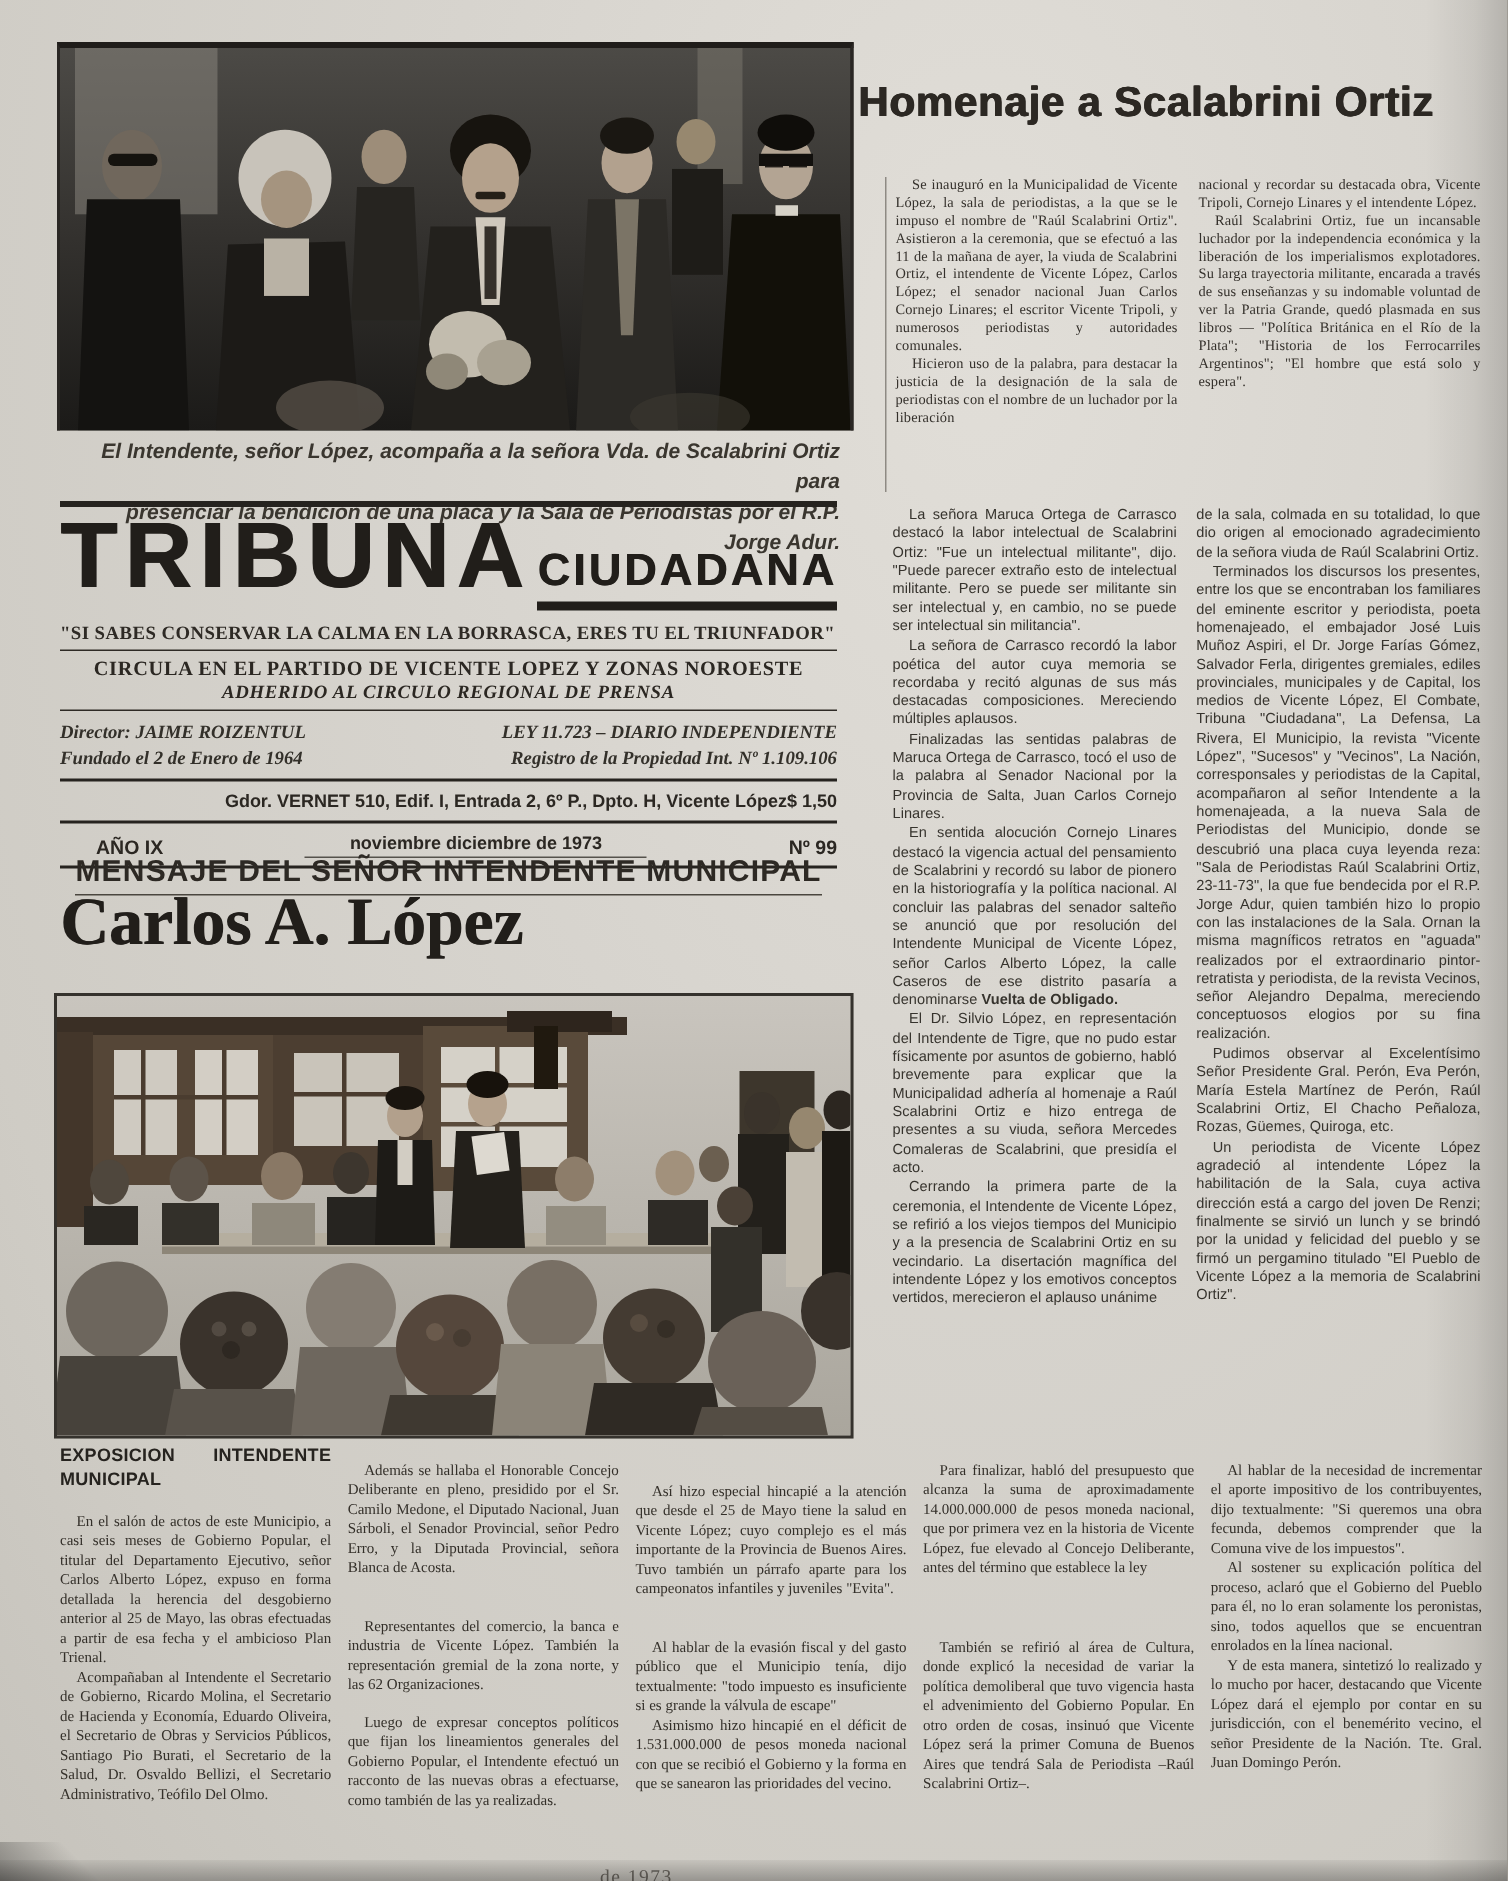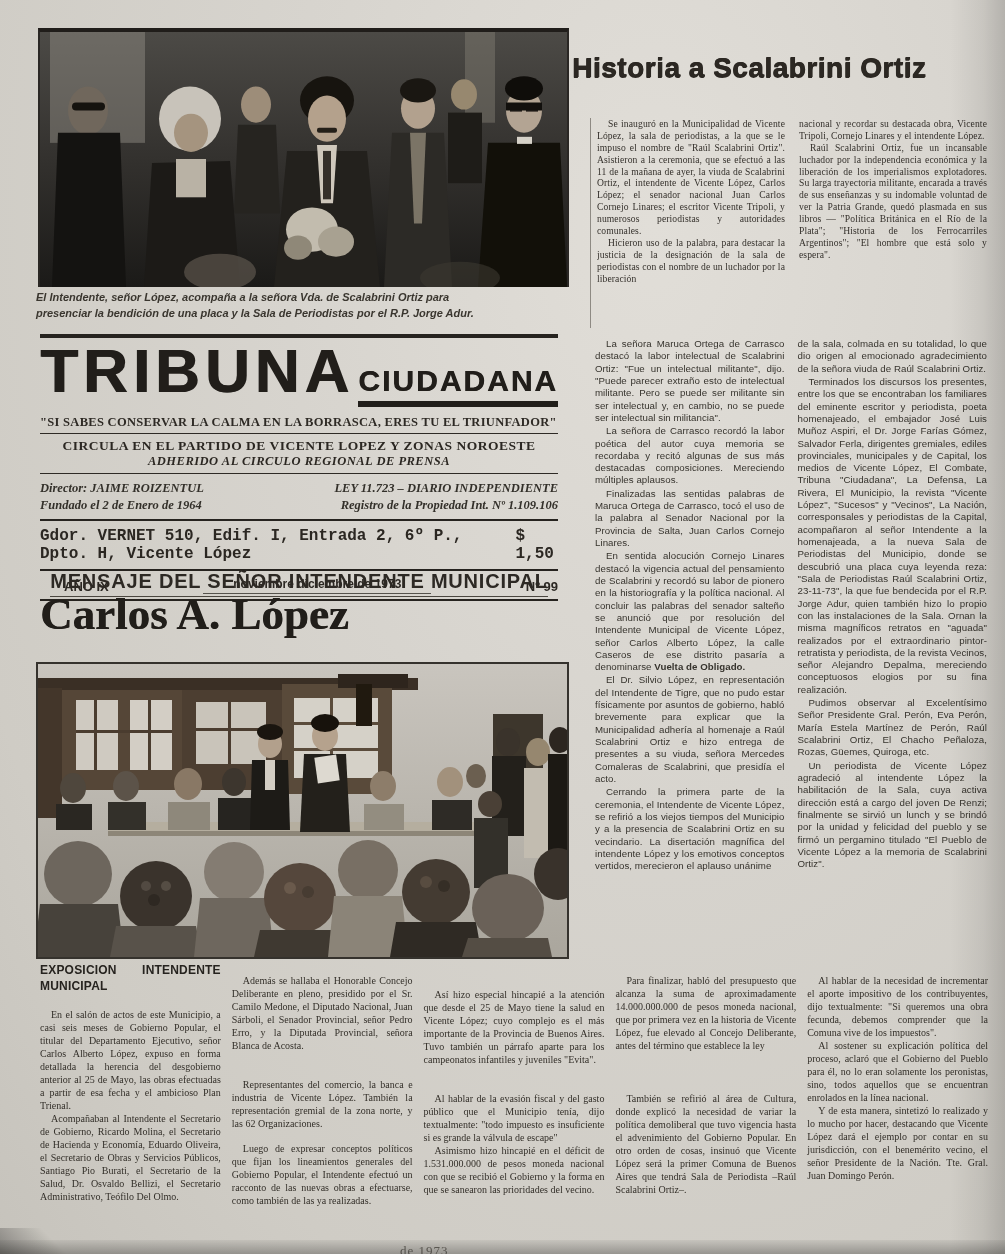--- a/index.html
+++ b/index.html
@@ -16,23 +16,23 @@
   .corner-shadow{position:absolute;left:0;bottom:0;width:70px;height:26px;
     background:linear-gradient(45deg, rgba(0,0,0,0.35), rgba(0,0,0,0) 70%);}
   .edge-text{position:absolute;left:400px;top:1243px;font-family:"Liberation Serif",serif;
     font-size:13px;color:#6d6962;letter-spacing:1px;}
 
   
   .photo1{position:absolute;left:38px;top:28px;width:527px;height:255px;
     border-top:4px solid #201d1a;border-left:2px solid #2a2724;border-right:2px solid #2a2724;
     background:#2c2a27;overflow:hidden;}
   .photo1 svg,.photo2 svg{display:block;width:100%;height:100%;}
-  .caption1{position:absolute;left:36px;top:290px;width:500px;
+  .caption1{position:absolute;left:60px;top:290px;width:500px;
     font-family:"Liberation Sans",sans-serif;font-style:italic;font-weight:bold;
-    font-size:11px;line-height:1.45;color:#3a362f;}
+    font-size:14px;line-height:1.45;color:#3a362f;text-align:right;}
 
   
   .tr-head{position:absolute;left:572px;top:52px;width:420px;
     font-family:"Liberation Sans",sans-serif;font-weight:bold;font-size:28px;
     letter-spacing:0.5px;color:#2c2823;text-shadow:0.7px 0 0 #2c2823, 0 0.5px 0 #2c2823;}
   .tr-cols{position:absolute;left:597px;top:118px;width:390px;height:214px;
     display:flex;gap:14px;overflow:hidden;}
   .tr-col{width:188px;text-align:justify;font-size:9.6px;line-height:1.24;
     letter-spacing:0.1px;hyphens:auto;}
   .vrule-top{position:absolute;left:590px;top:118px;width:1px;height:210px;background:#8e8a83;}
@@ -55,22 +55,22 @@
   .m-kipling-row .fill{flex:1;border-bottom:1.5px solid #2e2a25;margin-bottom:3px;}
   .m-kipling{font-weight:bold;font-size:12.5px;padding-left:8px;color:#2e2a25;}
   .m-rule{height:0;border-top:1.5px solid #2e2a25;margin:3px 0;}
   .m-circ1{text-align:center;font-weight:bold;font-size:13.5px;letter-spacing:0.5px;
     margin-top:4px;color:#2b2722;}
   .m-circ2{text-align:center;font-weight:bold;font-style:italic;font-size:12.5px;
     letter-spacing:0.5px;color:#2b2722;margin-bottom:4px;}
   .m-inforow{display:flex;justify-content:space-between;font-style:italic;font-weight:bold;
     font-size:12.5px;line-height:1.35;padding:3px 0;color:#33302a;gap:19px;}
   .m-info-right{text-align:right;}
-  .m-addr-row{display:flex;justify-content:flex-start;align-items:center;
-    font-family:Liberation Mono, monospace;font-weight:bold;font-size:16px;
+  .m-addr-row{display:flex;justify-content:flex-end;align-items:center;
+    font-family:Liberation Sans, sans-serif;font-weight:bold;font-size:12px;
     padding:4px 0;color:#2b2722;}
   .m-rule2{height:0;border-top:2px solid #26231f;margin:2px 0;}
   .m-issue-row{display:flex;justify-content:space-between;align-items:flex-end;
     font-family:"Liberation Sans",sans-serif;font-weight:bold;font-size:13px;
     padding:4px 0 3px 0;color:#2b2722;margin-left:24px;}
   .m-date{font-size:12px;border-bottom:1px solid #55524c;padding:0 30px 2px 30px;}
 
   
   .kicker{position:absolute;left:40px;top:570px;width:518px;text-align:center;}
   .kicker span{display:inline-block;font-family:"Liberation Sans",sans-serif;font-weight:bold;
@@ -159,21 +159,21 @@
 
       <ellipse cx="180" cy="238" rx="36" ry="18" fill="#5c564d" opacity="0.7"></ellipse>
       <ellipse cx="420" cy="244" rx="40" ry="16" fill="#3c3831" opacity="0.6"></ellipse>
     </svg>
   </div>
   <div class="caption1">
     <div>El Intendente, señor López, acompaña a la señora Vda. de Scalabrini Ortiz para</div>
     <div>presenciar la bendición de una placa y la Sala de Periodistas por el R.P. Jorge Adur.</div>
   </div>
 
-  <div class="tr-head">Historia a Scalabrini Ortiz</div>
+  <div class="tr-head">Homenaje a Scalabrini Ortiz</div>
   <div class="vrule-top"></div>
   <div class="tr-cols">
     <div class="tr-col">
       <p class="ind">Se inauguró en la Municipalidad de Vicente López, la sala de periodistas, a la que se le impuso el nombre de "Raúl Scalabrini Ortiz". Asistieron a la ceremonia, que se efectuó a las 11 de la mañana de ayer, la viuda de Scalabrini Ortiz, el intendente de Vicente López, Carlos López; el senador nacional Juan Carlos Cornejo Linares; el escritor Vicente Tripoli, y numerosos periodistas y autoridades comunales.</p>
       <p class="ind">Hicieron uso de la palabra, para destacar la justicia de la designación de la sala de periodistas con el nombre de un luchador por la liberación</p>
     </div>
     <div class="tr-col">
       <p>nacional y recordar su destacada obra, Vicente Tripoli, Cornejo Linares y el intendente López.</p>
       <p class="ind">Raúl Scalabrini Ortiz, fue un incansable luchador por la independencia económica y la liberación de los imperialismos explotadores. Su larga trayectoria militante, encarada a través de sus enseñanzas y su indomable voluntad de ver la Patria Grande, quedó plasmada en sus libros — "Política Británica en el Río de la Plata"; "Historia de los Ferrocarriles Argentinos"; "El hombre que está solo y espera".</p>
     </div>

